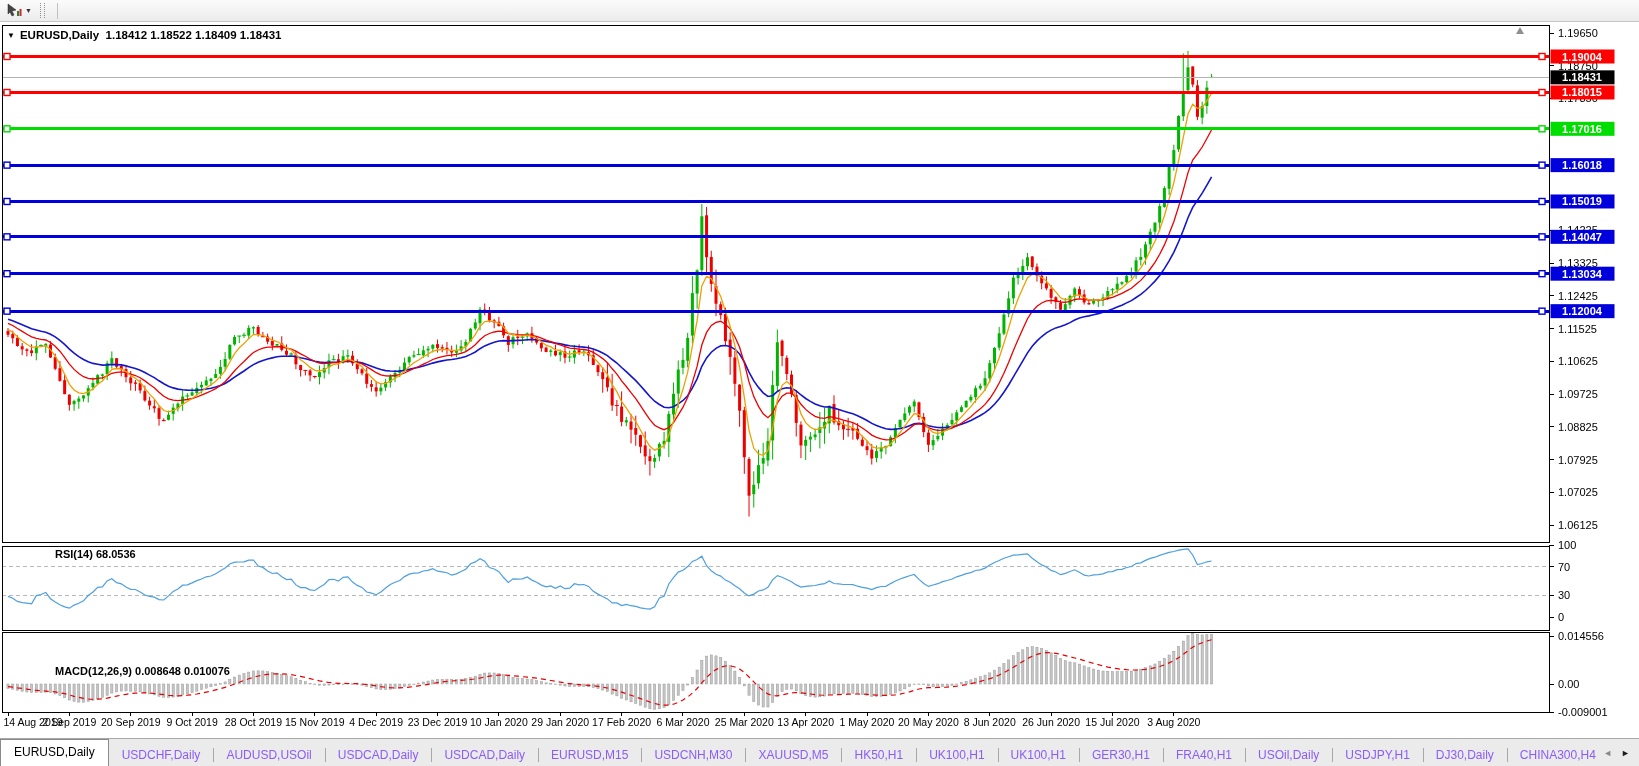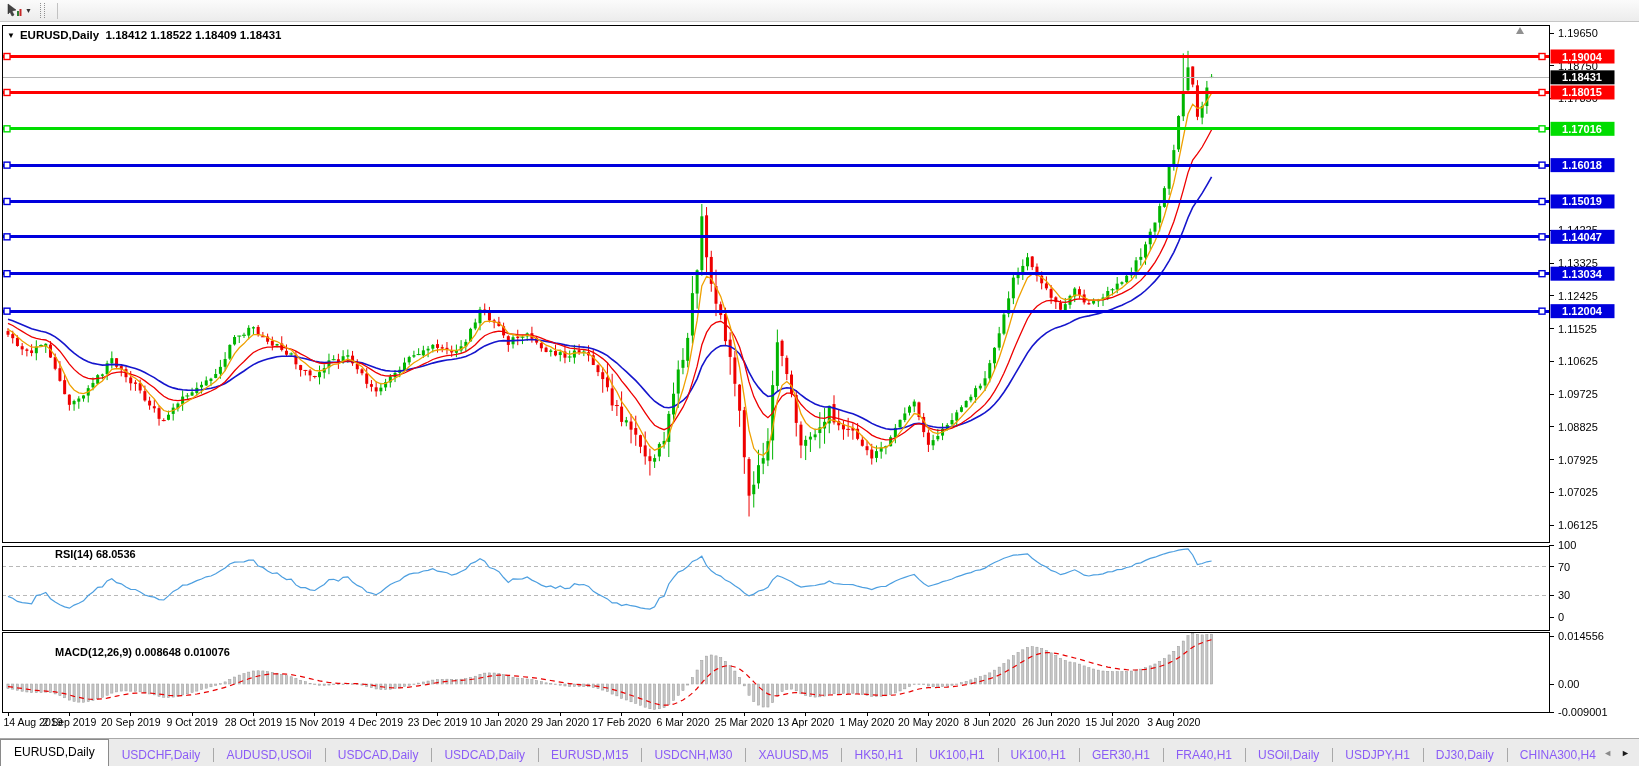--- a/index.html
+++ b/index.html
@@ -1009,21 +1009,21 @@
           <line x1="1112.48" y1="690" x2="1112.48" y2="694" stroke="#000" stroke-width="1" shape-rendering="crispEdges"></line>
           <text x="1112.48" y="704" font-size="10.5" fill="#000" text-anchor="middle">15 Jul 2020</text>
           <line x1="1173.84" y1="690" x2="1173.84" y2="694" stroke="#000" stroke-width="1" shape-rendering="crispEdges"></line>
           <text x="1173.84" y="704" font-size="10.5" fill="#000" text-anchor="middle">3 Aug 2020</text>
         </g>
       </svg>
     <div class="chart-title">
       <span class="caret">▼</span><span>EURUSD,Daily</span>&nbsp;&nbsp;<span>1.18412 1.18522 1.18409 1.18431</span>
     </div>
     <div class="ind-label" style="top:526px;">RSI(14) 68.0536</div>
-    <div class="ind-label" style="top:624px;">MACD(12,26,9) 0.008648 0.010076</div>
+    <div class="ind-label" style="top:643px;">MACD(12,26,9) 0.008648 0.010076</div>
   </div>
 
   <div class="tabbar">
     <div style="display:flex;align-items:flex-end;" id="tabs">
         <div class="tab active">EURUSD,Daily</div>
         <div class="tab inactive">USDCHF,Daily</div>
         <div class="tab inactive">AUDUSD,USOil</div>
         <div class="tab inactive">USDCAD,Daily</div>
         <div class="tab inactive">USDCAD,Daily</div>
         <div class="tab inactive">EURUSD,M15</div>

